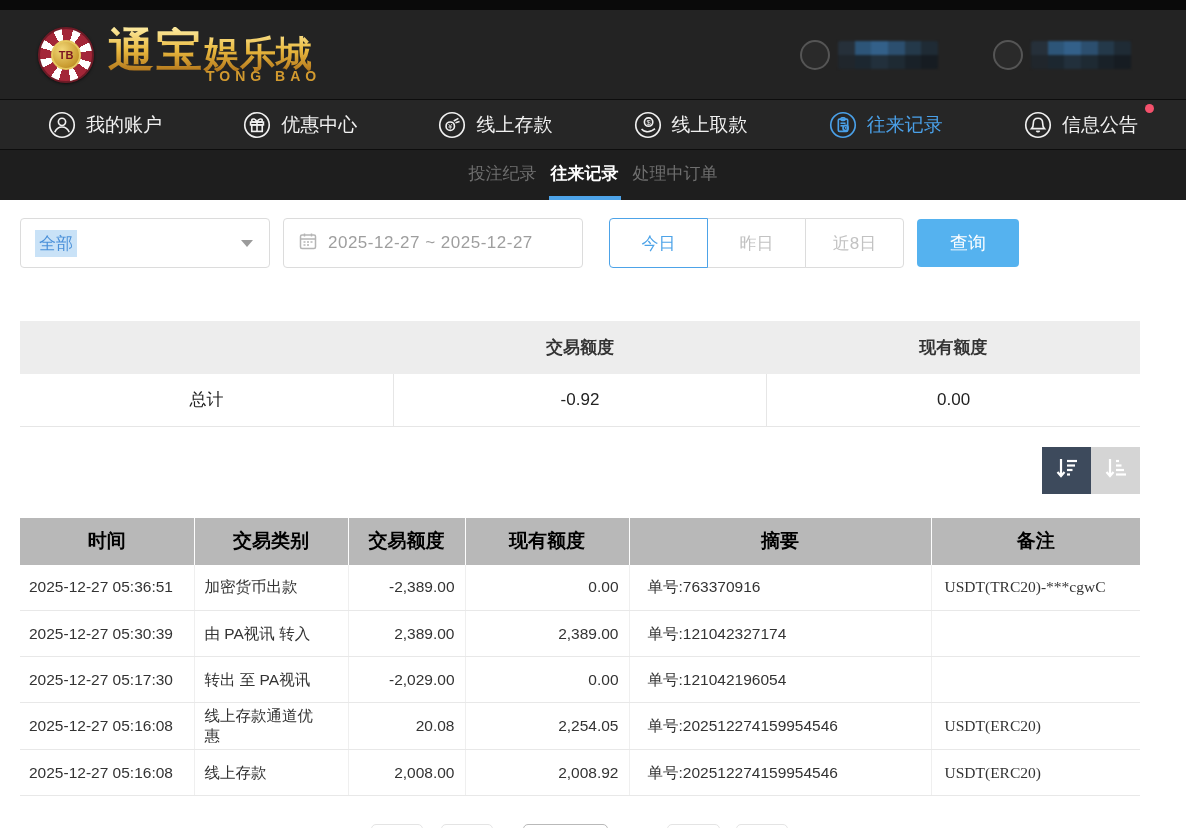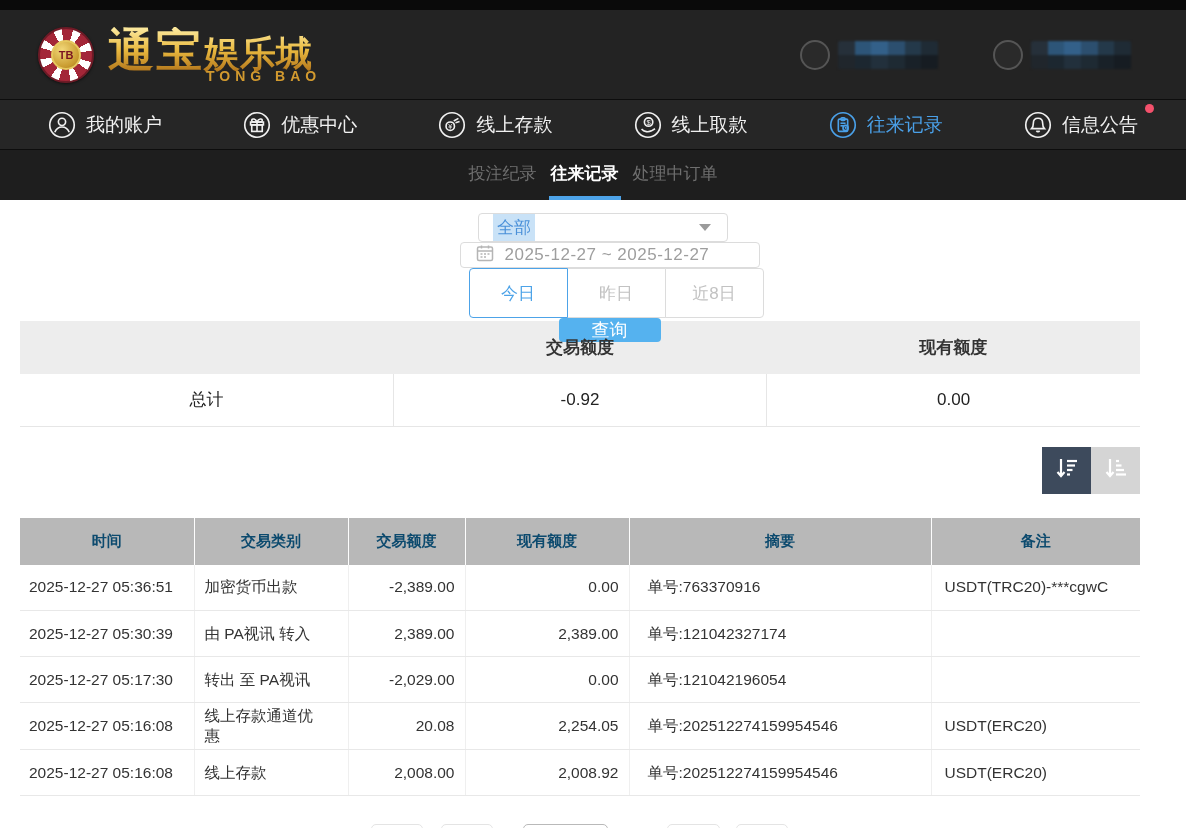--- a/index.html
+++ b/index.html
@@ -54,21 +54,21 @@
 
   
   .subnav { height:50px; background:#1e1e1e; display:flex; justify-content:center; }
   .subtab { font-size:17px; color:#6f6f6f; margin:0 5px; display:flex; align-items:center;
     border-bottom:4px solid transparent; padding:0 2px; cursor:pointer; }
   .subtab.active { color:#ffffff; border-bottom-color:#4da3e8; font-weight:bold; }
 
   
   .content { padding:13px 0 0 20px; width:1186px; }
 
-  .filter-row { display:flex; align-items:center; height:60px;flex-direction:column; }
+  .filter-row { display:flex; align-items:center; height:60px; }
   .select-box { width:250px; height:50px; border:1px solid #dcdcdc; border-radius:4px;
     display:flex; align-items:center; padding:0 14px; position:relative; cursor:pointer; }
   .select-value { font-size:17px; color:#4a90d9; background:#c9e2f7; padding:2px 4px; }
   .caret { position:absolute; right:16px; width:0; height:0; border-left:6px solid transparent;
     border-right:6px solid transparent; border-top:7px solid #9b9b9b; }
   .date-box { width:300px; height:50px; border:1px solid #dcdcdc; border-radius:4px;
     margin-left:13px; display:flex; align-items:center; gap:10px; padding:0 14px;
     cursor:pointer; }
   .date-text { font-size:17px; color:#9e9e9e; letter-spacing:.5px; }
   .seg-group { display:flex; margin-left:10px; }
@@ -91,27 +91,27 @@
 
   
   .sort-row { margin-top:20px; width:1120px; display:flex; justify-content:flex-end; }
   .sort-btn { width:49px; height:47px; display:flex; align-items:center; justify-content:center;
     cursor:pointer; }
   .sort-btn.desc { background:#3d4a5c; }
   .sort-btn.asc { background:#d5d5d5; }
 
   
   .records { margin-top:24px; width:1120px; border-collapse:collapse; table-layout:fixed; }
-  .records thead th { background:#b8b8b8; color:#0c4a6e; height:47px; font-size:15px;
+  .records thead th { background:#b8b8b8; color:#000000; height:47px; font-size:19px;
     font-weight:bold; text-align:center; border-right:1px solid #fdfdfd; }
   .records thead th:last-child { border-right:none; }
   .records td { height:46px; padding:3px 10px; font-size:15.5px; color:#333;
     line-height:20px; border-bottom:1px solid #e8e8e8; border-right:1px solid #efefef;
     vertical-align:middle; background:#fff; }
-  .records td:last-child { border-right:none; }
+  .records td:last-child { border-right:none;font-family:Liberation Serif, serif; }
   .records td:nth-child(1) { padding-left:9px; }
   .records td:nth-child(2) { padding-right:24px; }
   .records td:nth-child(3), .records td:nth-child(4) { text-align:right; }
   .records td:nth-child(5) { padding-left:18px; }
   .records td:nth-child(6) { padding-left:13px; }
 
   
   .pagination { margin-top:28px; display:flex; width:1120px; }
   .pg-btn { height:36px; border:1px solid #e4e4e4; border-radius:5px; background:#fff;
     cursor:pointer; }

